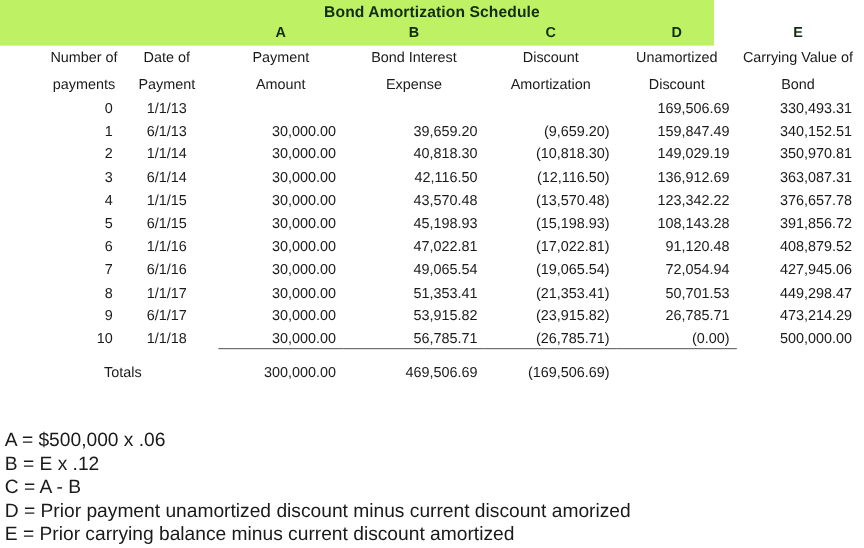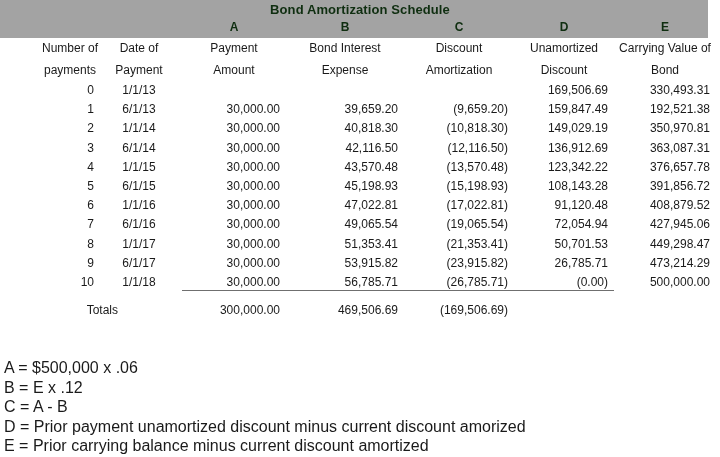--- a/index.html
+++ b/index.html
@@ -21,23 +21,23 @@
     width: 720px;
     height: 457px;
     box-sizing: border-box;
   }
 
   
   .banner {
     position: absolute;
     left: 0;
     top: 0;
-    width: 708px;
+    width: 595px;
     height: 38px;
-    background: #a3a3a3;
+    background: #bef264;
   }
   .banner-title {
     position: absolute;
     left: 0;
     top: 2px;
     width: 720px;
     text-align: center;
     font-size: 13px;
     font-weight: bold;
     color: #0f2e10;
@@ -186,21 +186,21 @@
       <span class="c col-e">330,493.31</span>
     </div>
 
     <div class="row data">
       <span class="c col-num">1</span>
       <span class="c col-date">6/1/13</span>
       <span class="c col-a">30,000.00</span>
       <span class="c col-b">39,659.20</span>
       <span class="c col-c">(9,659.20)</span>
       <span class="c col-d">159,847.49</span>
-      <span class="c col-e">192,521.38</span>
+      <span class="c col-e">340,152.51</span>
     </div>
 
     <div class="row data">
       <span class="c col-num">2</span>
       <span class="c col-date">1/1/14</span>
       <span class="c col-a">30,000.00</span>
       <span class="c col-b">40,818.30</span>
       <span class="c col-c">(10,818.30)</span>
       <span class="c col-d">149,029.19</span>
       <span class="c col-e">350,970.81</span>

